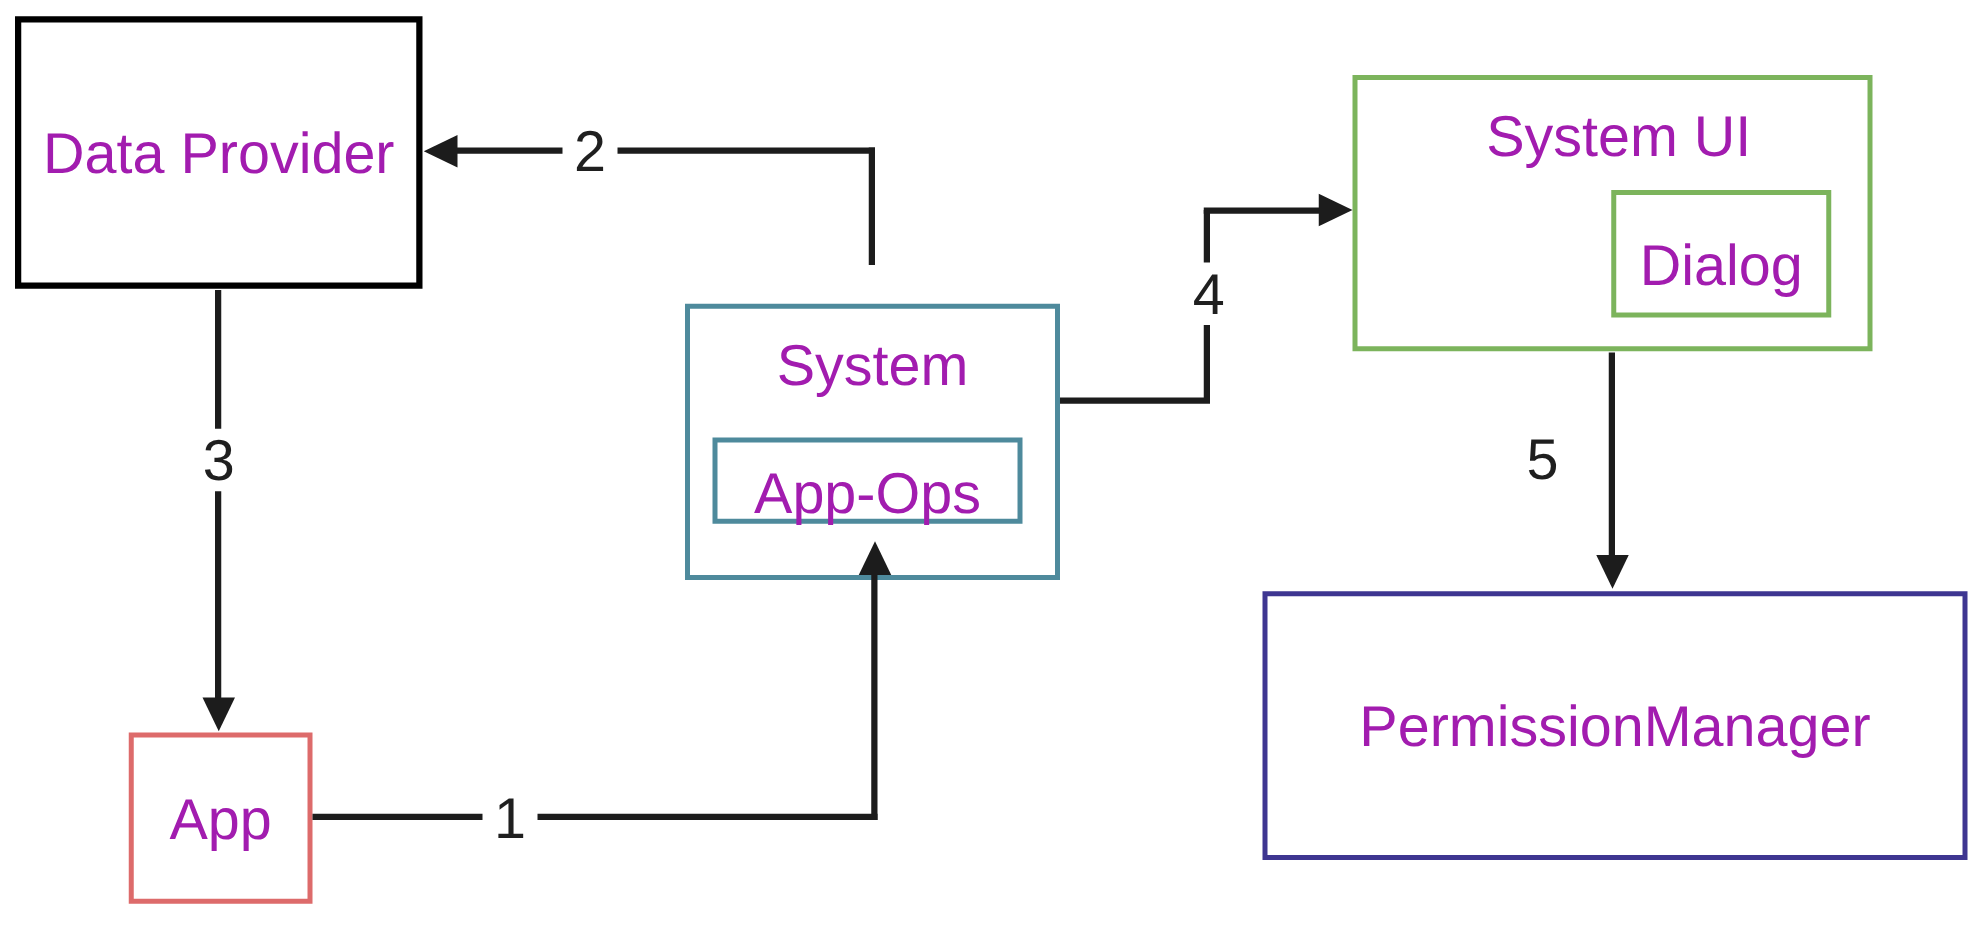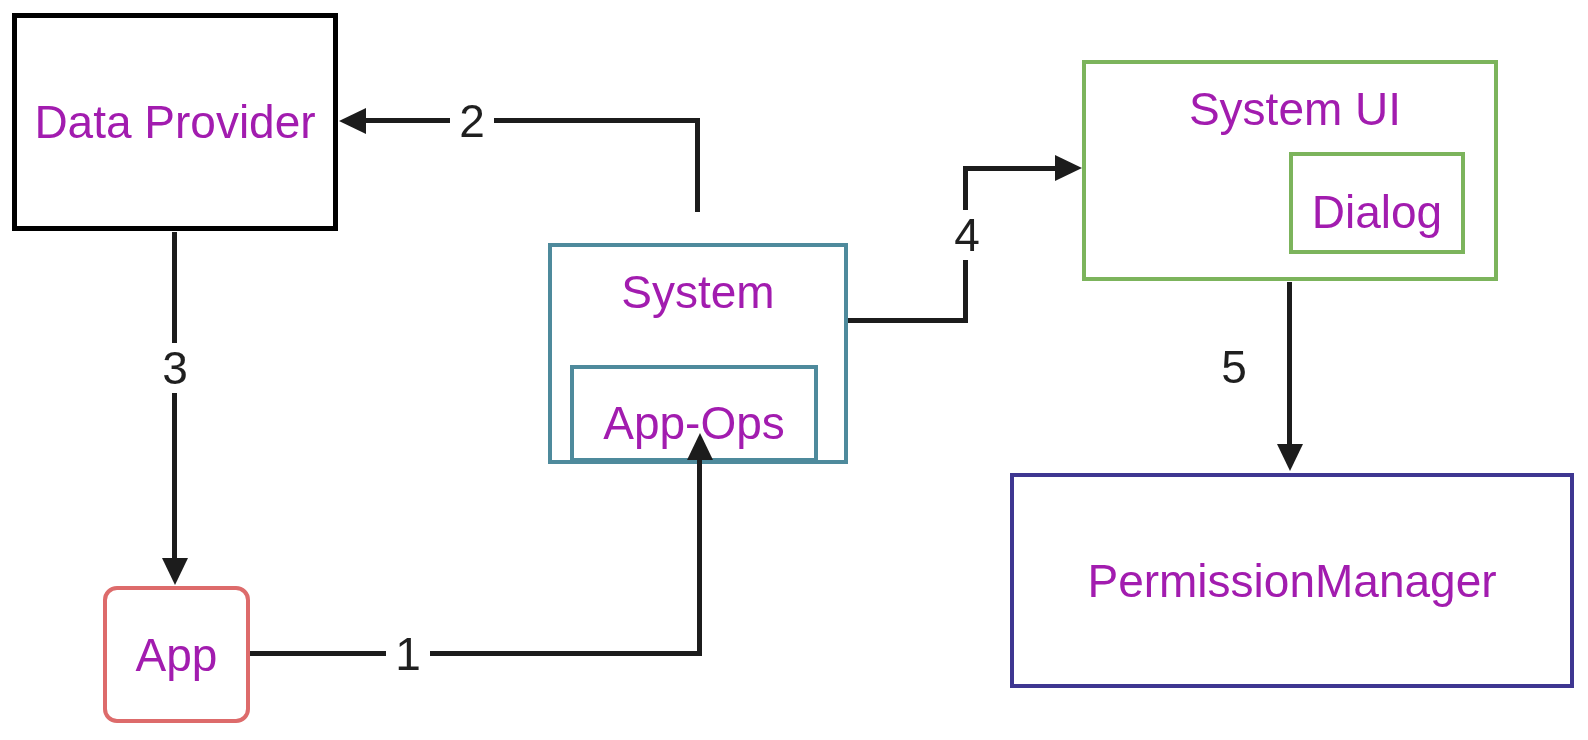--- a/index.html
+++ b/index.html
@@ -30,21 +30,21 @@
   .data-provider { left: 12px;  top: 13px;  width: 326px; height: 218px; border: 5px solid #000000; }
   .app           { left: 103px; top: 586px; width: 147px; height: 137px; border: 4px solid #dd6b6b; }
   .system        { left: 548px; top: 209px; width: 300px; height: 221px; border: 4px solid #d946ef;
                    flex-direction: column; justify-content: flex-start; margin-top: 34px; }
   .system .box-label  { margin-top: 18px; }
   .system-ui     { left: 1082px; top: 60px; width: 416px; height: 221px; border: 4px solid #7cb45c;
                    flex-direction: column; justify-content: flex-start; padding-left: 10px; }
   .system-ui .box-label { margin-top: 18px; }
   .permission-manager { left: 1010px; top: 473px; width: 564px; height: 215px; border: 4px solid #3e3691; }
   
-  .app-ops { left: 18px;  top: 118px; width: 248px; height: 97px;  border: 4px solid #4e8a9c; }
+  .app-ops { left: 18px;  top: 103px; width: 248px; height: 69px;  border: 4px solid #4e8a9c; }
   .dialog  { left: 203px; top: 88px;  width: 176px; height: 102px; border: 4px solid #7cb45c; }
 
   
   .edge-seg { position: absolute; background: #1c1c1c; }
   .ah { position: absolute; width: 0; height: 0; }
   .ah-left  { border-top: 13px solid transparent; border-bottom: 13px solid transparent; border-right: 27px solid #1c1c1c; }
   .ah-right { border-top: 13px solid transparent; border-bottom: 13px solid transparent; border-left: 27px solid #1c1c1c; }
   .ah-up    { border-left: 13px solid transparent; border-right: 13px solid transparent; border-bottom: 27px solid #1c1c1c; }
   .ah-down  { border-left: 13px solid transparent; border-right: 13px solid transparent; border-top: 27px solid #1c1c1c; }
   .edge-label {
@@ -105,21 +105,21 @@
     <span class="box-label">System UI</span>
     <div class="box dialog" style="border-color: rgb(124, 180, 92);">
       <span class="box-label">Dialog</span>
     </div>
   </div>
 
   <div class="box permission-manager" style="border-color: rgb(62, 54, 145);">
     <span class="box-label">PermissionManager</span>
   </div>
 
-  <div class="box app" style="border-color: rgb(221, 107, 107); border-radius: 14px;">
+  <div class="box app" style="border-color: rgb(221, 107, 107);">
     <span class="box-label">App</span>
   </div>
 
   <div class="edge-seg e1-h"></div>
   <div class="edge-seg e1-v"></div>
   <div class="ah ah-up e1-head"></div>
   <div class="edge-label e1-label">1</div>
 
   <div class="edge-seg e2-v"></div>
   <div class="edge-seg e2-h"></div>

